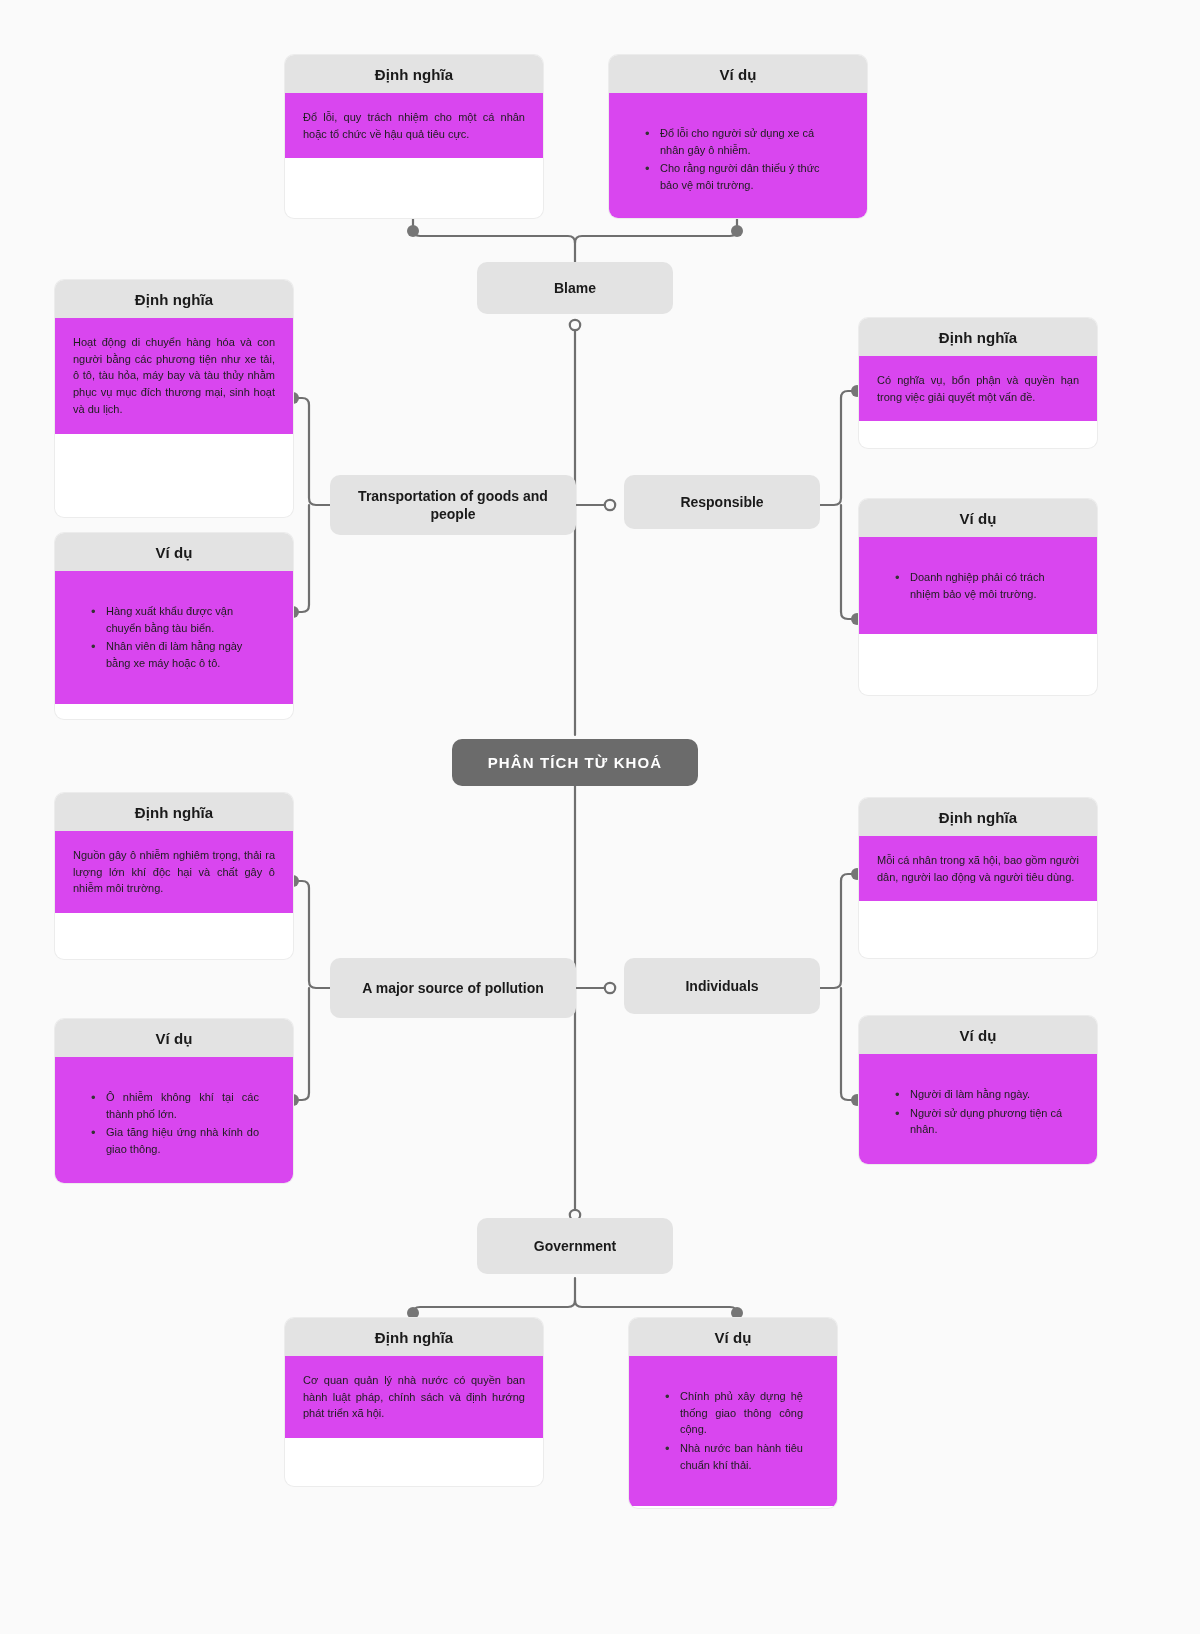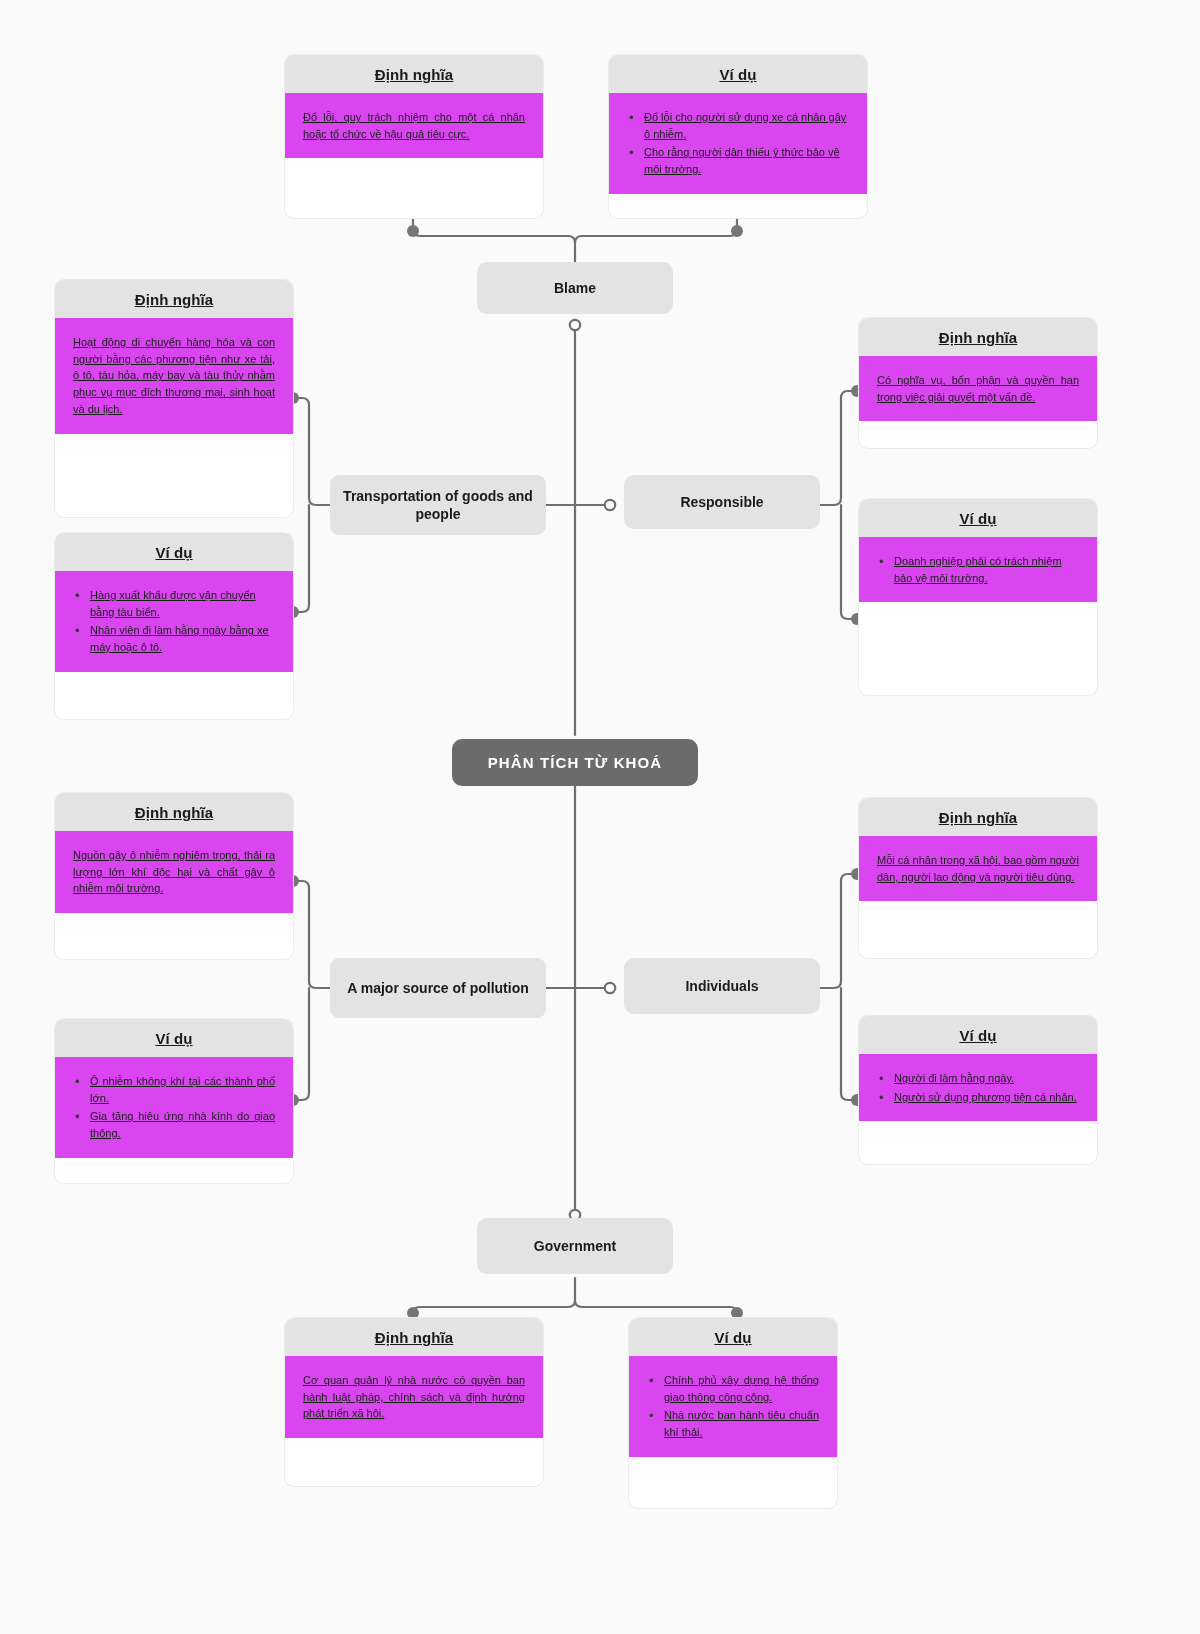--- a/index.html
+++ b/index.html
@@ -27,42 +27,41 @@
   }
 
   
   .card {
     position: absolute;
     background: #ffffff;
     border-radius: 9px;
     box-shadow: 0 0 0 1px #ececec;
     overflow: hidden;
     z-index: 2;
-    text-decoration: underline;
   }
   .card-head {
     background: #e3e3e3;
     text-align: center;
     font-weight: bold;
     font-size: 15px;
     color: #1a1a1a;
     padding: 11px 6px 10px;
     letter-spacing: .1px;
   }
   .card-body {
     background: #d946ef;
     padding: 16px 18px 16px;
     font-size: 11px;
     line-height: 1.52;
     color: #1d1d1d;
   }
   .card-body.justified { text-align: justify; text-align-last: left; }
   .card-body p { margin: 0; }
   .card-body ul {
-    margin: 0;
+    margin: 16px;
     padding: 0;
     list-style: none;
   }
   .card-body ul li {
     position: relative;
     padding-left: 17px;
     margin: 0 0 2px 0;
   }
   .card-body ul li:last-child { margin-bottom: 0; }
   .card-body ul li::before {
@@ -83,21 +82,21 @@
     display: flex;
     align-items: center;
     justify-content: center;
     text-align: center;
     font-size: 14px;
     font-weight: bold;
     color: #1a1a1a;
     line-height: 1.3;
     z-index: 2;
   }
-  .node.two-line { padding: 0 10px; border-radius: 9px; }
+  .node.two-line { padding: 0 25px; }
 
   
   .center-node {
     position: absolute;
     background: #6b6b6b;
     border-radius: 10px;
     display: flex;
     align-items: center;
     justify-content: center;
     color: #ffffff;

